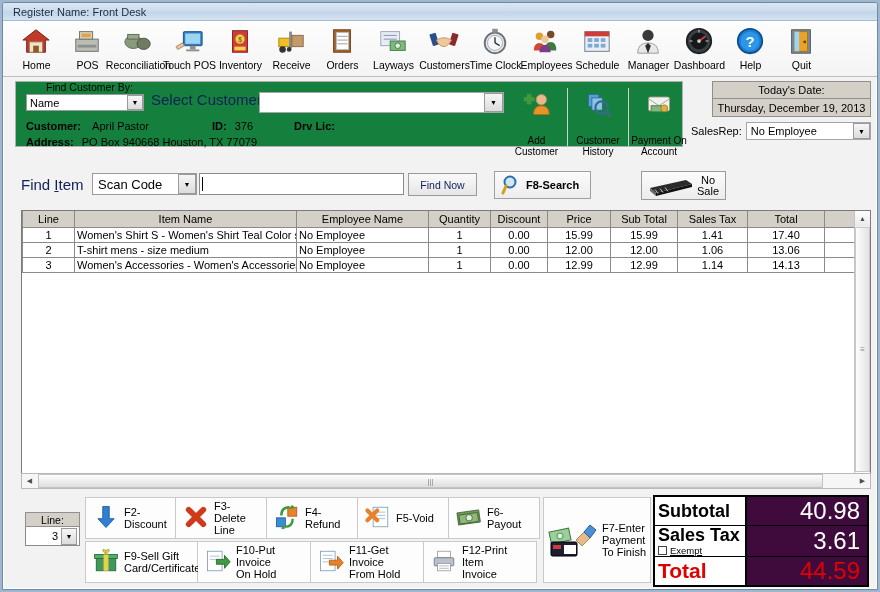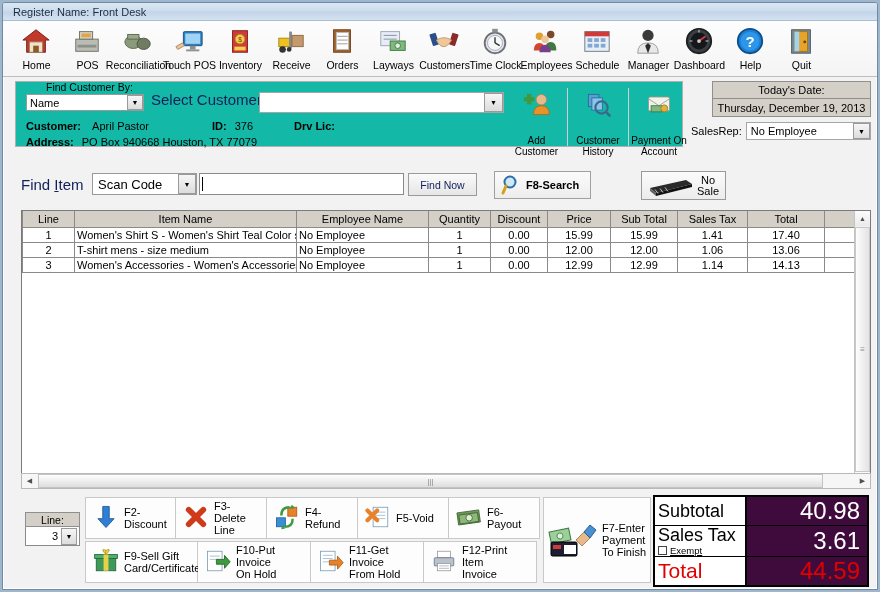--- a/index.html
+++ b/index.html
@@ -42,21 +42,21 @@
     cursor:pointer; border:1px solid transparent;
     padding-top:2px;
   }
   .tb-ico { width:34px; height:32px; display:block; }
   .tb-lab { font-size:10.5px; margin-top:1px; white-space:nowrap; color:#000; }
 
   
   .cust-area { position:relative; height:78px; }
   .cust-box {
     position:absolute; left:12px; top:4px; width:668px; height:66px;
-    border:1px solid #b0b0b0; background:#14b8a6;
+    border:1px solid #b0b0b0; background:#15803d;
   }
   .fcb-label {
     position:absolute; left:30px; top:-1px; font-size:10.5px; color:#000;
   }
   .sel-name {
     position:absolute; left:10px; top:12px; width:118px; height:17px;
     border:1px solid #9a9a9a; background:#fff;
     display:flex; align-items:center; font-size:11px; padding-left:3px;
   }
   .ddbtn {
@@ -244,21 +244,21 @@
     border:2px solid #000;background:#3f0b3d;
     display:flex;flex-direction:column;
   }
   .trow{display:flex;flex:1;border-bottom:1px solid #000;}
   .trow:last-child{border-bottom:none;}
   .tlab{
     width:92px;background:#fff;border-right:2px solid #000;
     display:flex;flex-direction:column;justify-content:center;
     padding-left:3px;
   }
-  .tlab .n{font-size:18px;line-height:18px;}
+  .tlab .n{font-size:18px;line-height:18px;font-weight:bold;}
   .tval{
     flex:1;display:flex;align-items:center;justify-content:flex-end;
     padding-right:7px;font-size:24px;color:#fff;
   }
   .red{color:#e00000;}
   .tval.red{color:#e00000;}
   .exempt{display:flex;align-items:center;gap:3px;margin-top:1px;}
   .cb{width:9px;height:9px;border:1px solid #444;background:#fff;}
   .ex-t{font-size:9.5px;text-decoration:underline;}
 </style>

